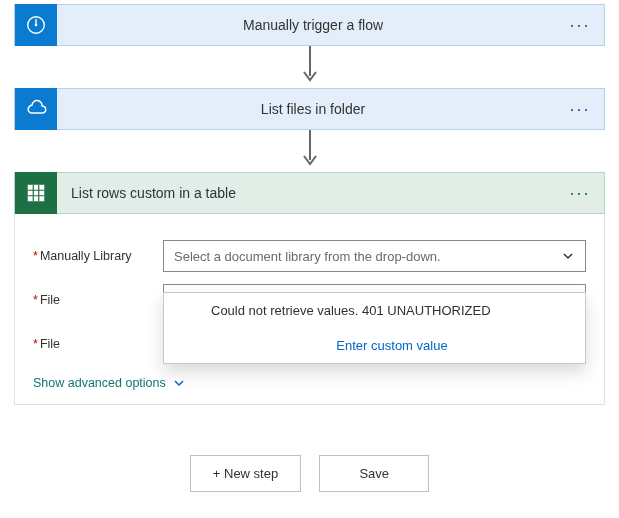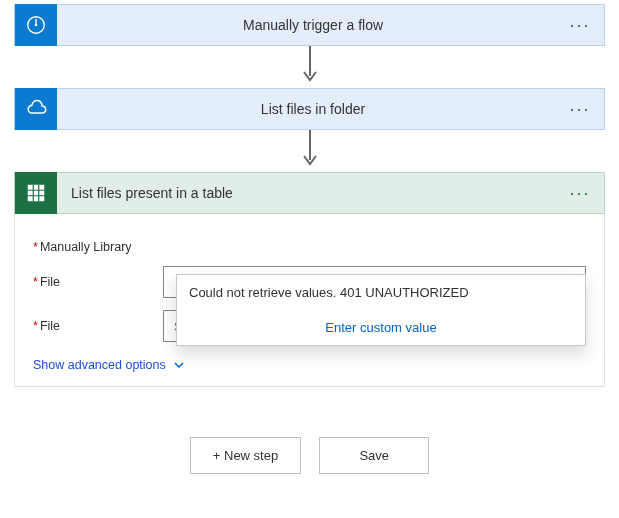--- a/index.html
+++ b/index.html
@@ -81,40 +81,41 @@
   .select-box .val { flex: 1; color: #323130; }
   .select-box .ph  { flex: 1; color: #6a6a6a; }
   .chev {
     width: 14px; height: 14px;
     display: inline-flex; align-items: center; justify-content: center;
   }
 
   
   .dropdown {
     position: absolute;
-    left: 143px;
+    left: 130px;
     top: -36px;
     right: 0;
     background: #fff;
     border: 1px solid #c8c8c8;
     box-shadow: 0 8px 16px rgba(0,0,0,.15);
     z-index: 5;
+    padding-left: 35px;
   }
   .dropdown-item {
     padding: 10px 12px;
     font-size: 13px;
     color: #323130;
     cursor: pointer;
   }
   .dropdown-item.link { color: #0066cc; text-align: center; }
 
   .show-adv {
     margin-top: 16px;
     font-size: 12.5px;
-    color: #1d4ed8;
+    color: #0f766e;
     display: flex;
     align-items: center;
     gap: 6px;
     cursor: pointer;
   }
   .show-adv .chev svg path { stroke:#0066cc; }
 
   
   .footer {
     display: flex;
@@ -174,31 +175,39 @@
       </svg>
   </div>
 
   <div class="card green">
     <div class="icon-box excel">
       <svg width="22" height="22" viewBox="0 0 24 24">
           <rect x="3" y="3" width="18" height="18" fill="#fff"></rect>
           <path d="M3 9h18M3 15h18M9 3v18M15 3v18" stroke="#1d7044" stroke-width="1.3"></path>
         </svg>
     </div>
-    <div class="card-title">List files present in a table</div>
+    <div class="card-title">List rows custom in a table</div>
     <div class="more-dots">···</div>
   </div>
 
   <div class="action-body">
 
     <div class="field-row">
     </div>
 
     <div class="field-row">
       <div class="field-label"><span class="req">*</span><span>Manually Library</span></div>
+      <div class="select-box">
+        <span class="ph">Select a document library from the drop-down.</span>
+        <span class="chev">
+            <svg width="12" height="12" viewBox="0 0 12 12">
+              <path d="M2 4l4 4 4-4" fill="none" stroke="#323130" stroke-width="1.5"></path>
+            </svg>
+          </span>
+      </div>
     </div>
 
     <div class="field-row" style="position:relative;">
       <div class="field-label"><span class="req">*</span><span>File</span></div>
       <div class="select-box">
         <span class="ph">&nbsp;</span>
       </div>
     </div>
 
     <div class="field-row" style="position:relative;">

